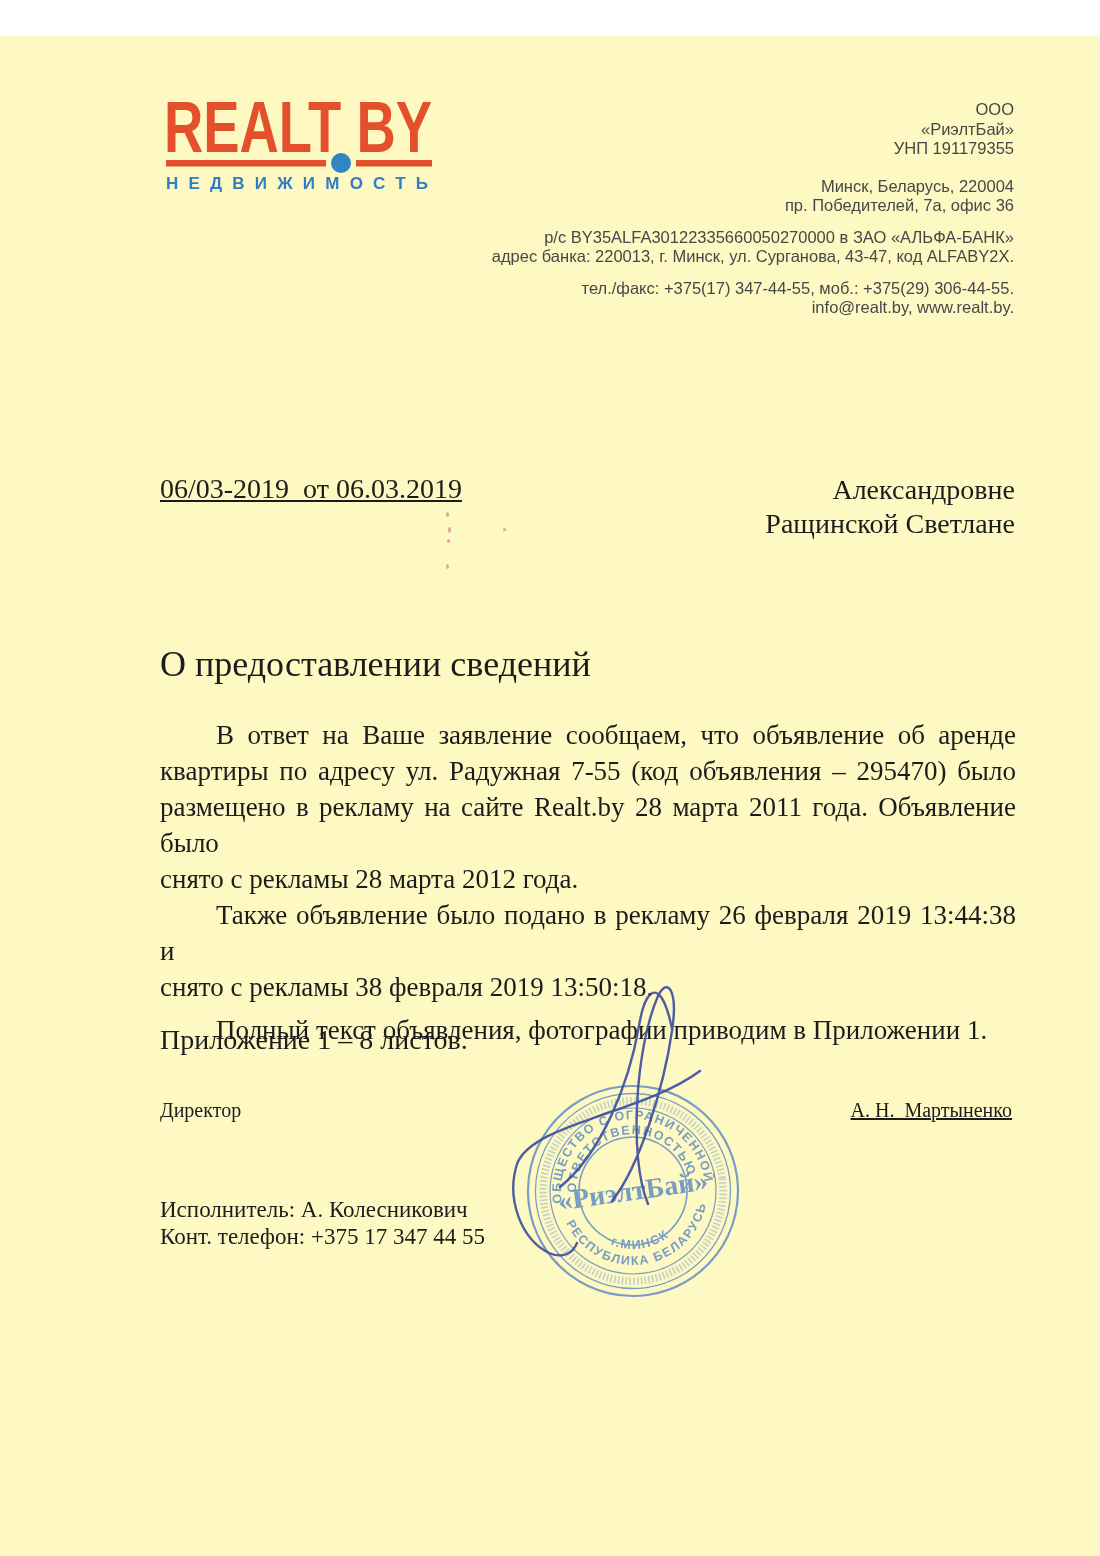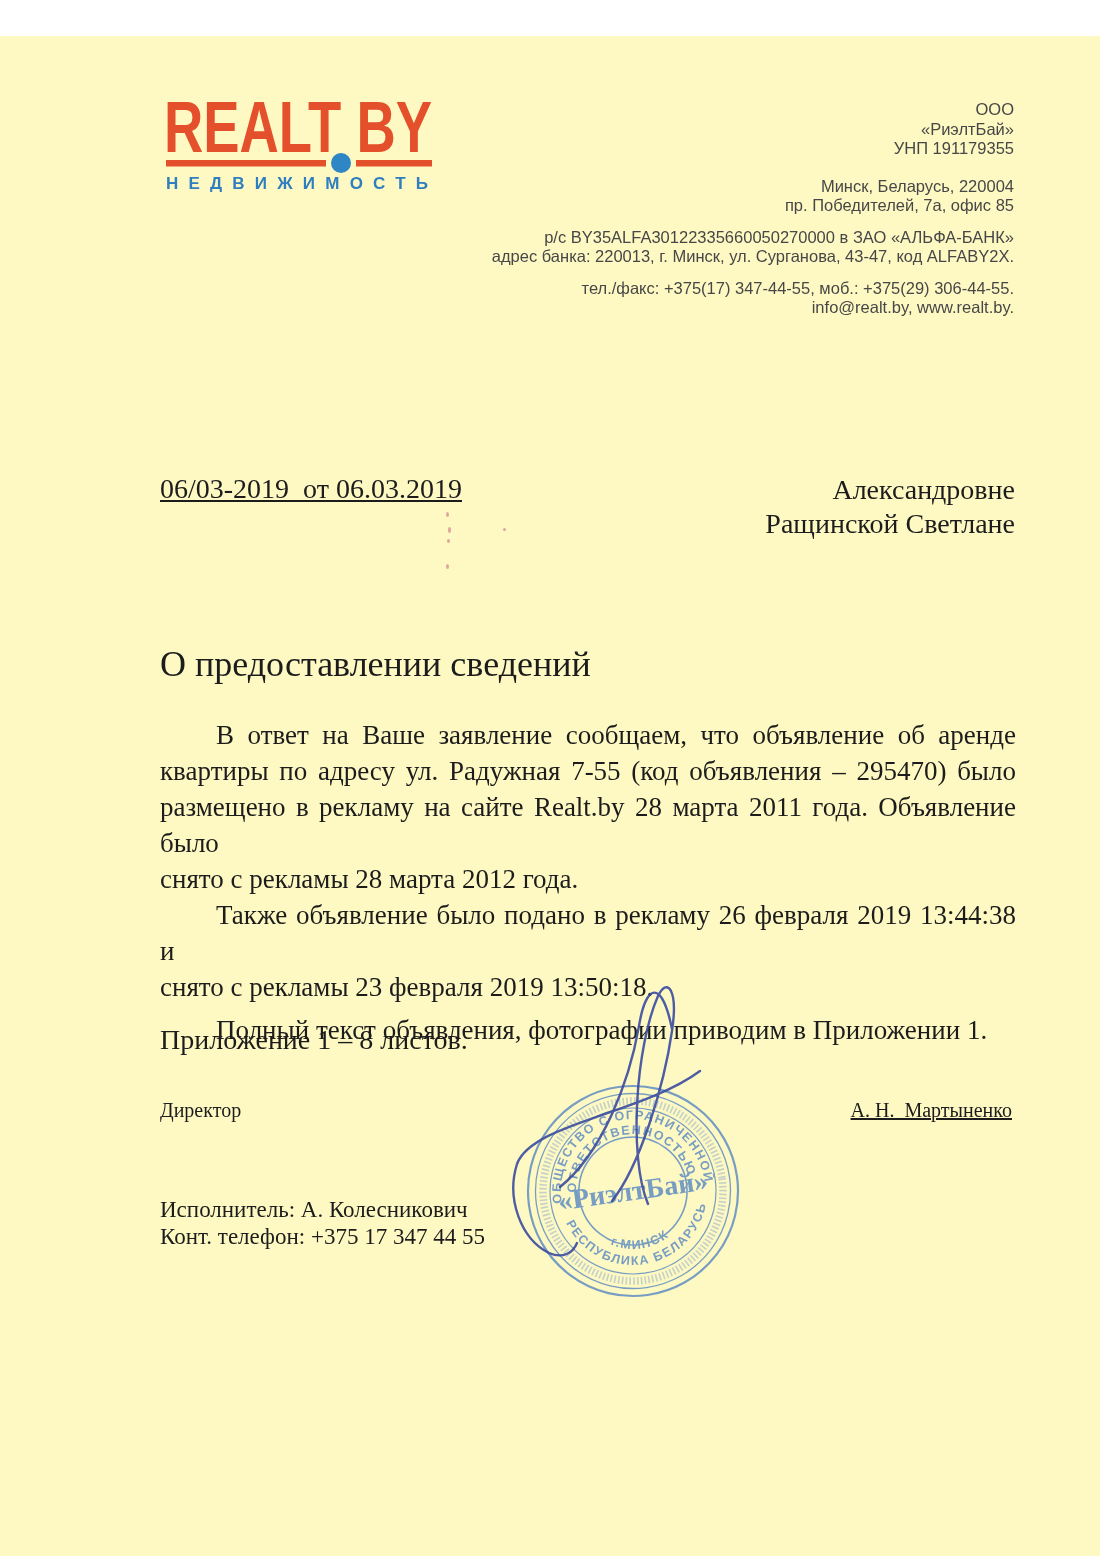--- a/index.html
+++ b/index.html
@@ -92,21 +92,21 @@
   </div>
 
   <div class="hdr-right">
     <div class="grp company">
         <div>ООО</div>
         <div>«РиэлтБай»</div>
         <div>УНП 191179355</div>
       </div>
     <div class="grp">
         <div>Минск, Беларусь, 220004</div>
-        <div>пр. Победителей, 7а, офис 85</div>
+        <div>пр. Победителей, 7а, офис 36</div>
       </div>
     <div class="grp">
         <div>р/с BY35ALFA30122335660050270000 в ЗАО «АЛЬФА-БАНК»</div>
         <div>адрес банка: 220013, г. Минск, ул. Сурганова, 43-47, код ALFABY2X.</div>
       </div>
     <div class="grp">
         <div>тел./факс: +375(17) 347-44-55, моб.: +375(29) 306-44-55.</div>
         <div>info@realt.by, www.realt.by.</div>
       </div>
   </div>
@@ -122,21 +122,21 @@
 
   <div class="body">
       <div class="para">
         <div class="bline">В ответ на Ваше заявление сообщаем, что объявление об аренде</div>
         <div class="bline">квартиры по адресу ул. Радужная 7-55 (код объявления – 295470)  было</div>
         <div class="bline">размещено в рекламу на сайте Realt.by  28 марта 2011 года. Объявление было</div>
         <div class="bline">снято с рекламы 28 марта 2012 года.</div>
       </div>
       <div class="para">
         <div class="bline">Также объявление было подано в рекламу 26 февраля 2019 13:44:38 и</div>
-        <div class="bline">снято с рекламы 23 февраля 2019 13:50:18.</div>
+        <div class="bline">снято с рекламы 38 февраля 2019 13:50:18.</div>
       </div>
       <div class="para">
         <div class="bline">Полный текст объявления, фотографии приводим в Приложении 1.</div>
       </div>
     </div>
 
   <div class="attachment">Приложение 1 – 8 листов.</div>
 
   <div class="director-row">
     <span>Директор</span>

